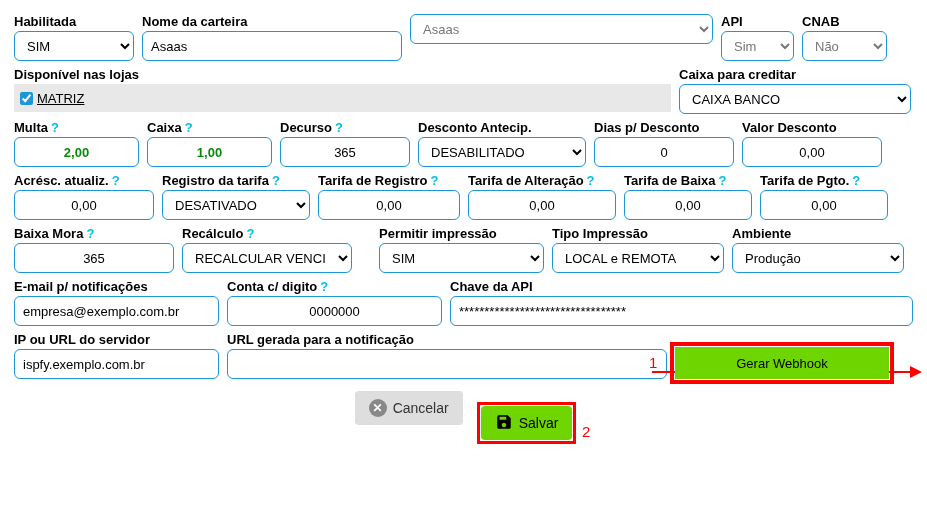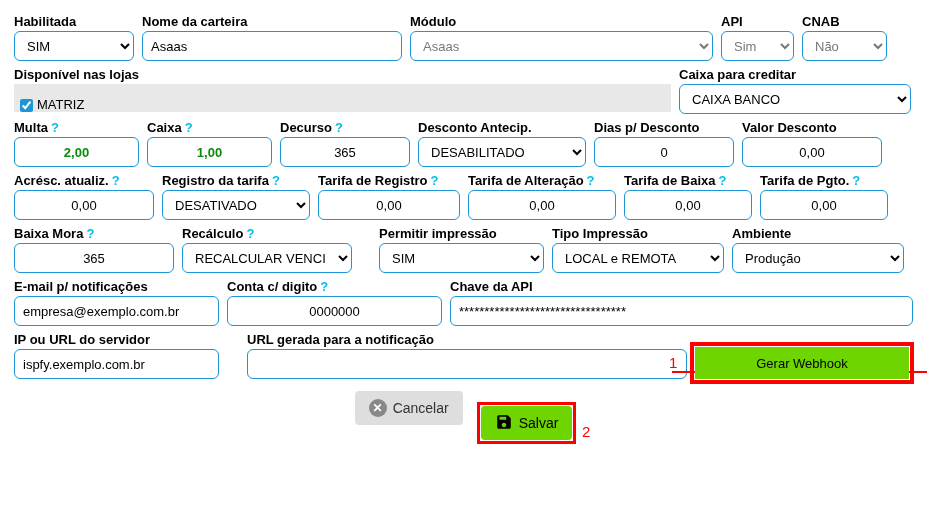--- a/index.html
+++ b/index.html
@@ -21,23 +21,24 @@
     input.center { text-align: center; }
     input.green-text { color: #0a8a0a; font-weight: 600; }
     select.muted { color: #777; }
     .lojas-box {
       height: 28px;
       padding: 0 6px;
       font-size: 13px;
       background: #e8e8e8;
       color: #000;
       display: flex;
-      align-items: flex-end;
+      align-items: center;
       gap: 4px;
       width: 100%;
+      text-decoration: underline;
     }
     .matriz-check { accent-color: #1c96d6; }
     .btn-row { display:flex; justify-content:center; gap:18px; margin-top:12px; }
     .btn {
       display:inline-flex; align-items:center; gap:6px;
       height:34px; padding:0 14px; border-radius:4px;
       font-size:14px; cursor:pointer; border:none;
     }
     .btn-cancel { background:#dedede; color:#333; }
     .btn-cancel .x-icon {
@@ -74,21 +75,20 @@
     <span class="label">Habilitada</span>
     <select>
       <option>SIM</option>
     </select>
   </div>
   <div class="field" style="width:260px;">
     <span class="label">Nome da carteira</span>
     <input type="text" value="Asaas" style="">
   </div>
   <div class="field" style="width:303px;">
-    <span class="label">Módulo</span>
     <select class="muted">
       <option>Asaas</option>
     </select>
   </div>
   <div class="field" style="width:73px;">
     <span class="label">API</span>
     <select class="muted">
       <option>Sim</option>
     </select>
   </div>
@@ -242,21 +242,21 @@
     <span class="label">Chave da API</span>
     <input type="text" value="*********************************" style="">
   </div>
 </div>
 
 <div class="row" style="align-items:flex-end;">
   <div class="field" style="width:205px;">
     <span class="label">IP ou URL do servidor</span>
     <input type="text" value="ispfy.exemplo.com.br" style="">
   </div>
-  <div class="field url-wrap" style="width:440px;margin-left:20px;">
+  <div class="field url-wrap" style="width:440px;">
     <span class="label">URL gerada para a notificação</span>
     <input type="text" class="url-box" readonly="" value="" style="">
     <span class="ann1">1</span>
     <svg class="arrow-svg" viewBox="0 0 270 30">
       <line x1="0" y1="18" x2="258" y2="18" stroke="red" stroke-width="2"></line>
       <polygon points="258,12 270,18 258,24" fill="red"></polygon>
     </svg>
   </div>
   <div class="gerar-wrap">
     <button class="btn-gerar">Gerar Webhook</button>

